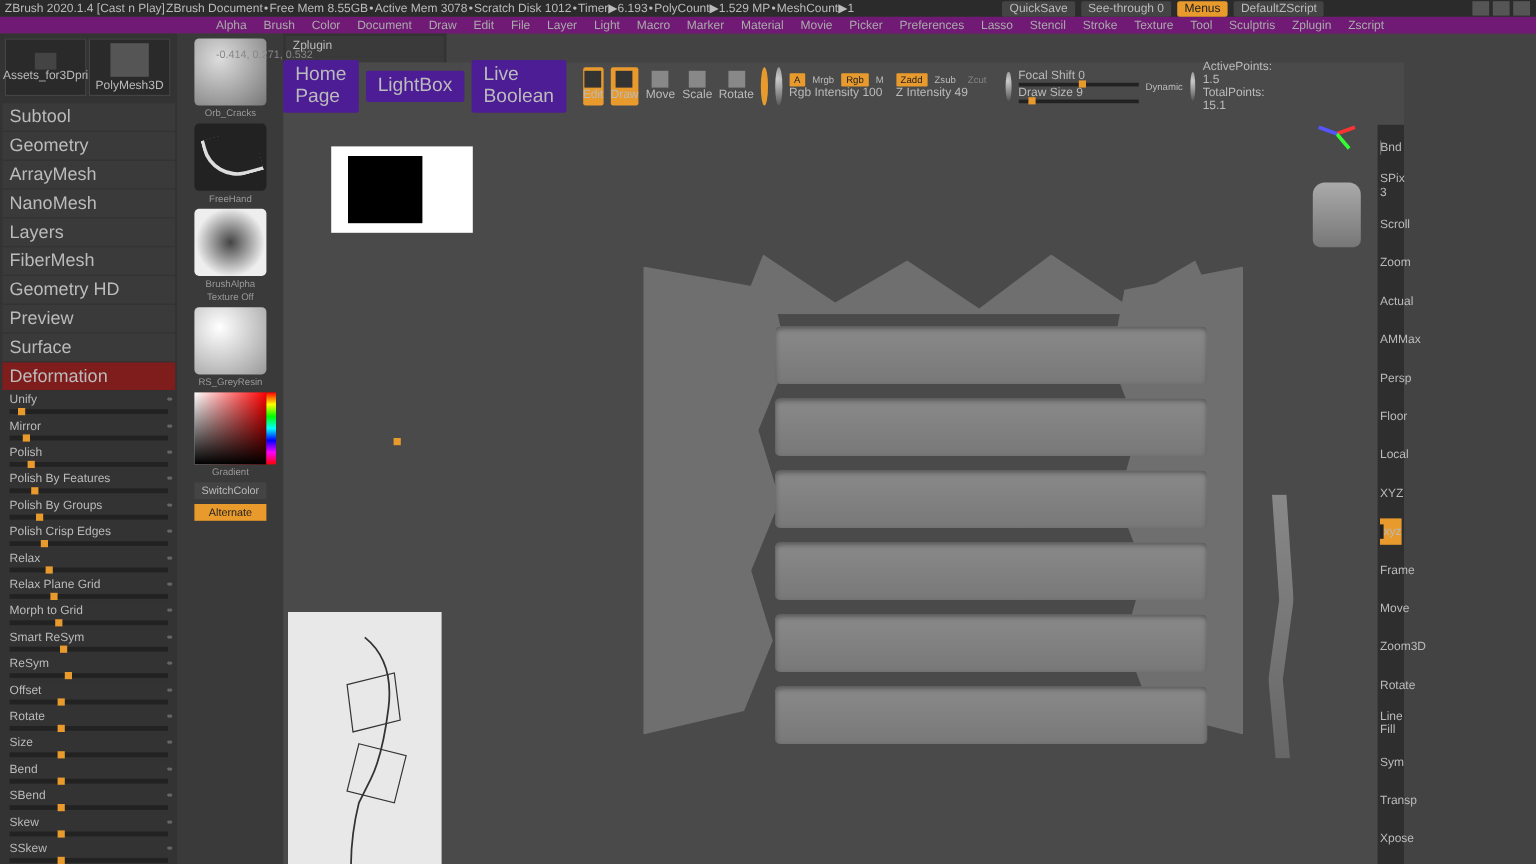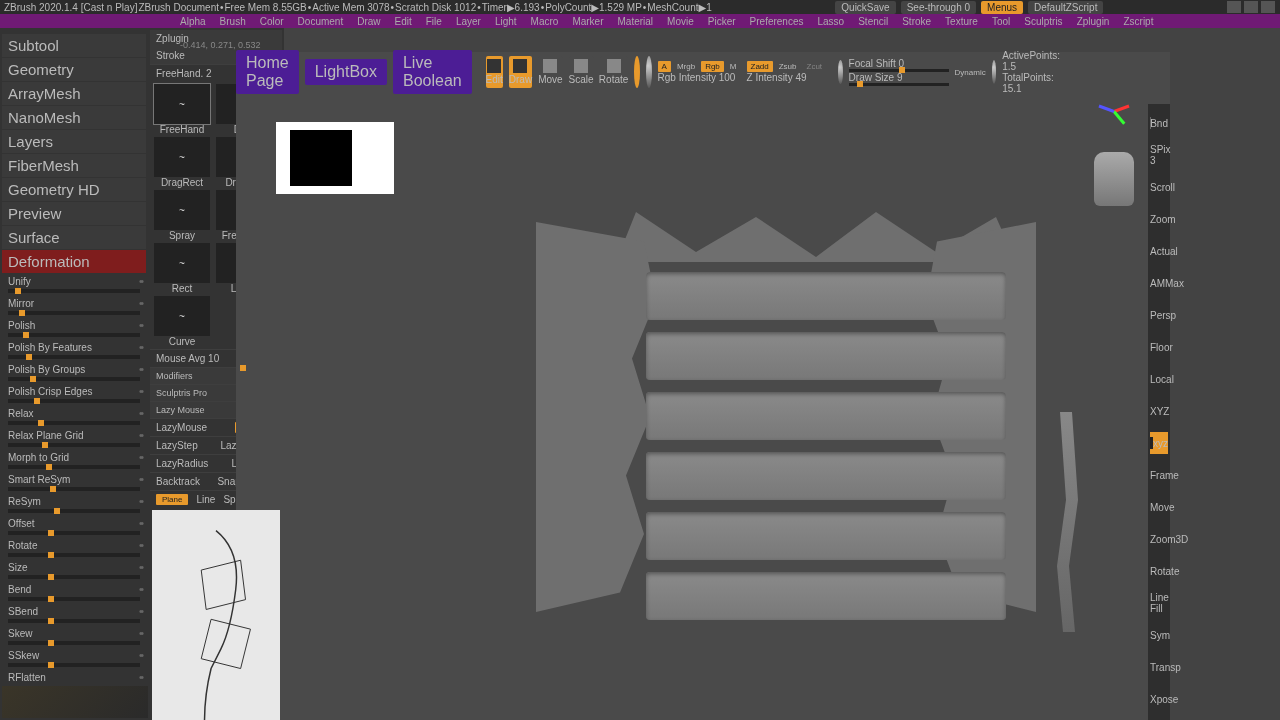--- a/index.html
+++ b/index.html
@@ -140,20 +140,30 @@
     <span>Tool</span>
     <span>Sculptris</span>
     <span>Zplugin</span>
     <span>Zscript</span>
   </div>
 
 <div class="coords">-0.414, 0.271, 0.532</div>
 
 <div class="main">
   <div class="left-panel">
+    <div class="shelf" id="shelf">
+        <div class="shelf-item">
+          <div class="folder"></div>
+          <span>Assets_for3Dpri</span>
+        </div>
+        <div class="shelf-item">
+          <div class="shelf-icon"></div>
+          <span>PolyMesh3D</span>
+        </div>
+      </div>
     <div class="menu-list" id="leftmenu">
         <div class="menu-item">Subtool</div>
         <div class="menu-item">Geometry</div>
         <div class="menu-item">ArrayMesh</div>
         <div class="menu-item">NanoMesh</div>
         <div class="menu-item">Layers</div>
         <div class="menu-item">FiberMesh</div>
         <div class="menu-item">Geometry HD</div>
         <div class="menu-item">Preview</div>
         <div class="menu-item">Surface</div>
@@ -286,20 +296,37 @@
         </div>
         <div class="slider-row">
           <span>RFlatten</span>
           <span class="dots">••</span>
         </div>
       </div>
     <div class="webcam"></div>
 
   </div>
 
+  <div class="tool-col">
+    <div class="tc-thumb orb"></div>
+    <div class="tc-label">Orb_Cracks</div>
+    <div class="tc-thumb stroke-s"></div>
+    <div class="tc-label">FreeHand</div>
+    <div class="tc-thumb alpha-b"></div>
+    <div class="tc-label">BrushAlpha</div>
+    <div class="tc-label">Texture Off</div>
+    <div class="tc-thumb tex"></div>
+    <div class="tc-label">RS_GreyResin</div>
+    <div class="picker">
+        <div class="hue"></div>
+      </div>
+    <div class="tc-label">Gradient</div>
+    <div class="tc-btn">SwitchColor</div>
+    <div class="tc-btn orange">Alternate</div>
+  </div>
 
   <div class="canvas">
     <div class="thumb-prev">
         <div class="sil"></div>
       </div>
     <div class="axes">
         <div class="b r"></div>
         <div class="b g"></div>
         <div class="b bl"></div>
       </div>

